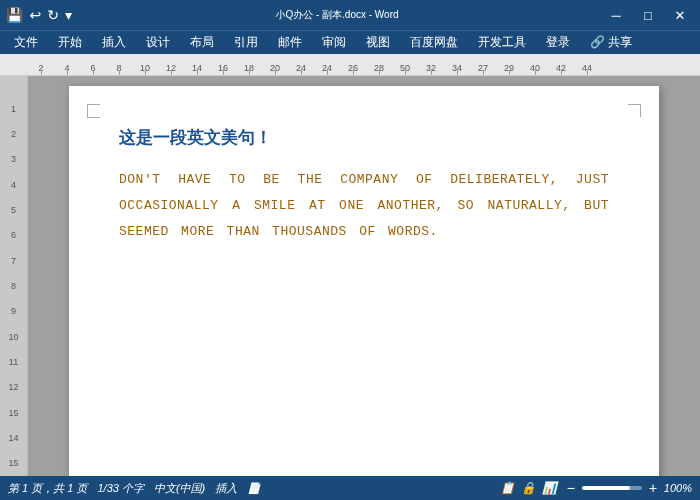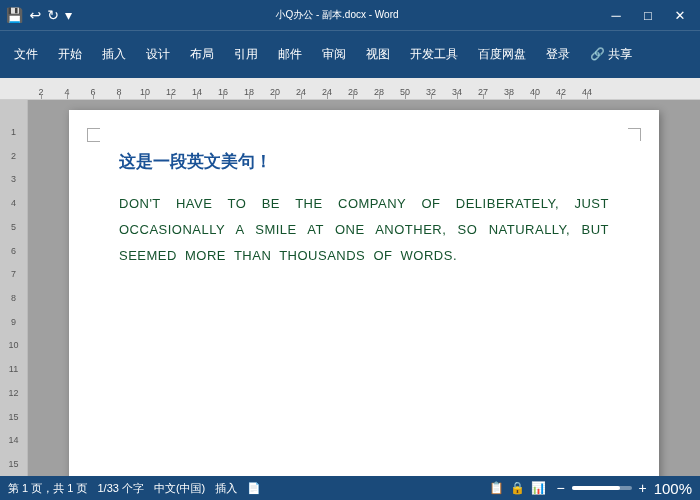--- a/index.html
+++ b/index.html
@@ -44,21 +44,21 @@
       display: flex;
       align-items: center;
       justify-content: center;
       cursor: pointer;
       border-radius: 2px;
     }
 
     
     .menu-bar {
       background: #1a4a7a;
-      height: 48px;
+      height: 24px;
       display: flex;
       align-items: center;
       padding: 0 4px;
       flex-shrink: 0;
       border-top: 1px solid rgba(255,255,255,0.15);
     }
     .menu-item {
       color: #fff;
       font-size: 12px;
       padding: 4px 10px;
@@ -196,38 +196,39 @@
     .heading {
       font-size: 17px;
       font-weight: bold;
       color: #1a5296;
       margin-bottom: 18px;
       font-family: 'Microsoft YaHei', 'SimHei', Arial, sans-serif;
     }
 
     .body-text {
       font-size: 13px;
-      color: #14532d;
+      color: #a16207;
       line-height: 2.0;
-      font-family: Liberation Sans, sans-serif;
+      font-family: Liberation Mono, monospace;
       letter-spacing: 0.5px;
       text-align: justify;
       word-spacing: 4px;
     }
 
     
     .status-bar {
       background: #1a4a7a;
       height: 24px;
       display: flex;
       align-items: center;
       padding: 0 8px;
       flex-shrink: 0;
       gap: 12px;
       justify-content: space-between;
+      font-style: italic;
     }
     .status-left {
       display: flex;
       gap: 10px;
       align-items: center;
     }
     .status-item {
       color: #fff;
       font-size: 11px;
       white-space: nowrap;
@@ -261,21 +262,21 @@
       position: relative;
     }
     .zoom-slider-fill {
       width: 80%;
       height: 100%;
       background: #fff;
       border-radius: 2px;
     }
     .zoom-pct {
       color: #fff;
-      font-size: 15px;
+      font-size: 11px;
     }
   </style>
 </head>
 <body>
 
 <div class="title-bar">
   <div class="title-bar-left">
     <span class="title-bar-icon">💾</span>
     <span class="title-bar-icon">↩</span>
     <span class="title-bar-icon">↻</span>
@@ -292,22 +293,22 @@
 <div class="menu-bar">
   <span class="menu-item">文件</span>
   <span class="menu-item">开始</span>
   <span class="menu-item">插入</span>
   <span class="menu-item">设计</span>
   <span class="menu-item">布局</span>
   <span class="menu-item">引用</span>
   <span class="menu-item">邮件</span>
   <span class="menu-item">审阅</span>
   <span class="menu-item">视图</span>
+  <span class="menu-item">百度网盘</span>
   <span class="menu-item">开发工具</span>
-  <span class="menu-item">百度网盘</span>
   <span class="menu-item">登录</span>
   <span class="menu-item">🔗 共享</span>
 </div>
 
 <div class="ruler">
   <div class="ruler-numbers">
     <div class="ruler-mark">2</div>
     <div class="ruler-mark">4</div>
     <div class="ruler-mark">6</div>
     <div class="ruler-mark">8</div>
@@ -318,21 +319,21 @@
     <div class="ruler-mark">18</div>
     <div class="ruler-mark">20</div>
     <div class="ruler-mark">24</div>
     <div class="ruler-mark">24</div>
     <div class="ruler-mark">26</div>
     <div class="ruler-mark">28</div>
     <div class="ruler-mark">50</div>
     <div class="ruler-mark">32</div>
     <div class="ruler-mark">34</div>
     <div class="ruler-mark">27</div>
-    <div class="ruler-mark">38</div>
+    <div class="ruler-mark">29</div>
     <div class="ruler-mark">40</div>
     <div class="ruler-mark">42</div>
     <div class="ruler-mark">44</div>
   </div>
 </div>
 
 <div class="main-area">
 
   <div class="left-sidebar">
     <div class="page-num">1</div>

